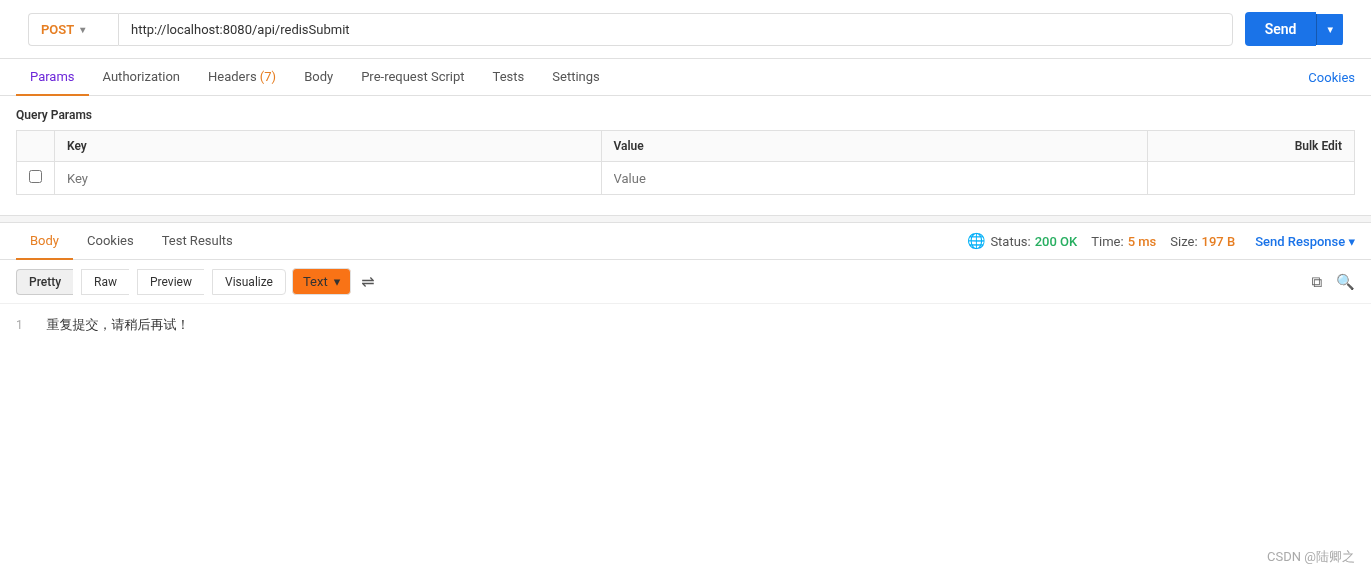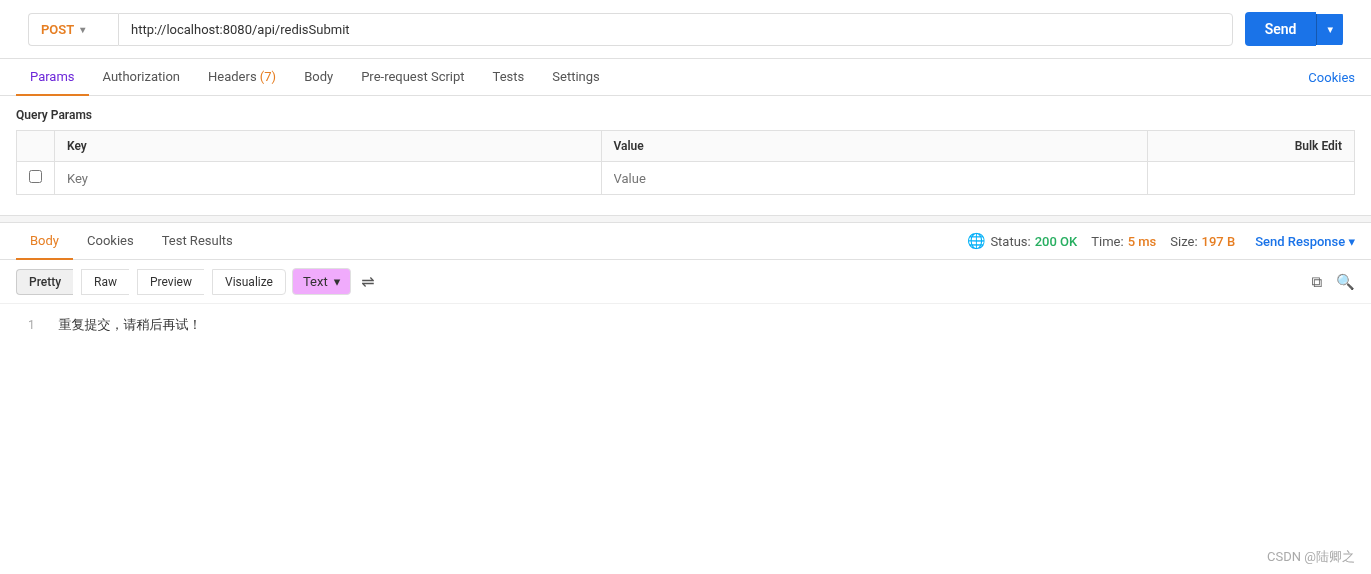--- a/index.html
+++ b/index.html
@@ -272,21 +272,21 @@
       font-weight: 500;
     }
 
     .format-dropdown {
       display: flex;
       align-items: center;
       gap: 6px;
       padding: 5px 10px;
       border: 1px solid #e0e0e0;
       border-radius: 4px;
-      background: #f0abfc;
+      background: #f97316;
       cursor: pointer;
       font-size: 12px;
       color: #333;
     }
 
     .wrap-icon {
       font-size: 16px;
       color: #555;
       cursor: pointer;
       margin-left: 4px;
@@ -298,21 +298,21 @@
       cursor: pointer;
       font-size: 15px;
     }
 
     .search-icon-btn {
       margin-left: 8px;
     }
 
     
     .response-body {
-      padding: 12px 28px;
+      padding: 12px 16px;
       font-family: 'Courier New', Courier, monospace;
       font-size: 13px;
     }
 
     .line-number {
       color: #aaa;
       margin-right: 16px;
       font-size: 12px;
       user-select: none;
     }

